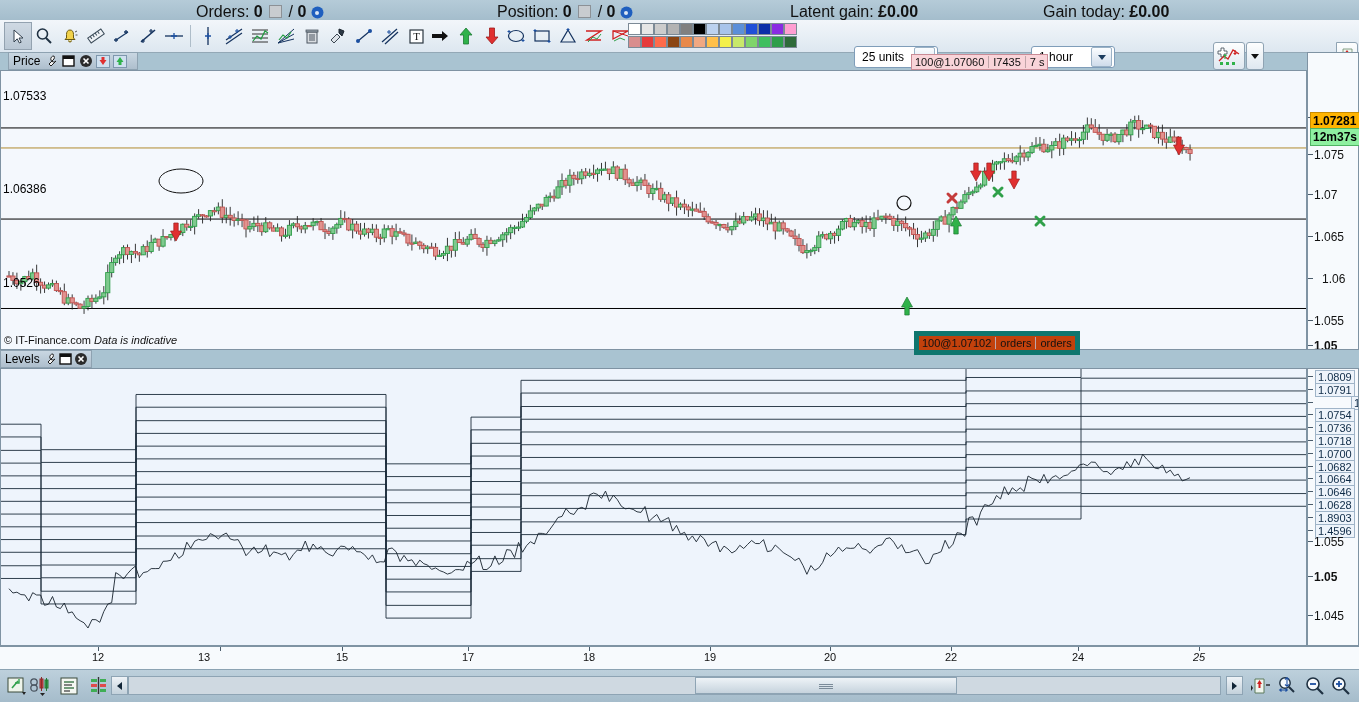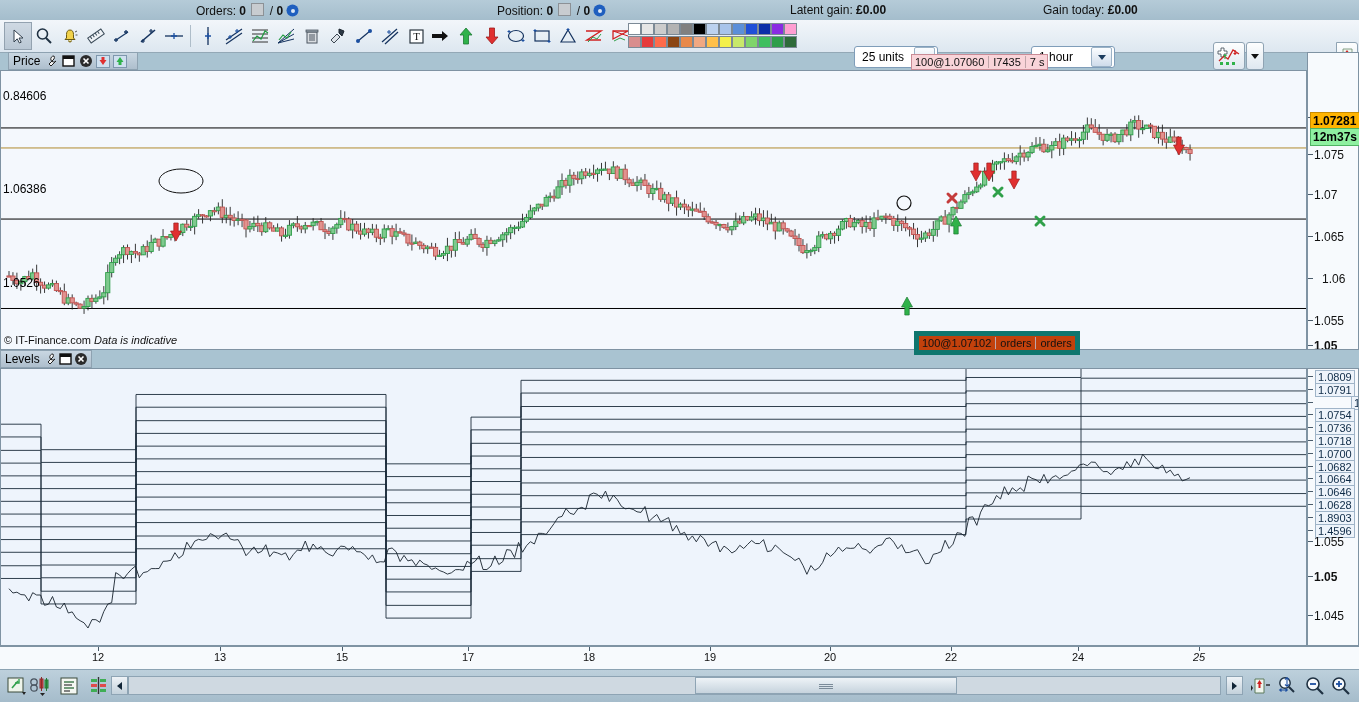--- a/index.html
+++ b/index.html
@@ -10,21 +10,21 @@
     background:#a9c3d1;
   }
   .app{position:relative;width:1359px;height:702px;}
 
   
   .statusbar{
     position:absolute;left:0;top:0;width:1359px;height:20px;
     background:linear-gradient(#b5cbd8,#a4bdcc);
     border-bottom:1px solid #8fa9b8;
   }
-  .stat{position:absolute;top:3px;white-space:nowrap;font-size:12px;color:#111;}
+  .stat{position:absolute;top:3px;white-space:nowrap;font-size:16px;color:#111;}
   .stat b{font-weight:bold;}
   .mini-ico{display:inline-block;width:11px;height:11px;vertical-align:-1px;margin:0 2px;}
   .mini-ico.grid{background:#c8ccd0;border:1px solid #8c9196;}
   .gear{display:inline-block;width:12px;height:12px;vertical-align:-2px;margin-left:1px;position:relative;}
   .gear:before{content:"";position:absolute;left:1px;top:1px;width:9px;height:9px;border-radius:50%;
     background:#1f5fbf;box-shadow:0 0 0 1.5px #1f5fbf;}
   .gear:after{content:"";position:absolute;left:3.5px;top:3.5px;width:4px;height:4px;border-radius:50%;background:#dbe7f5;}
 
   
   .toolbar{
@@ -1011,21 +1011,21 @@
         <path d="M906 226 L911.5 236 L908.2 236 L908.2 244 L903.8 244 L903.8 236 L900.5 236 Z" fill="#2fb24a" stroke="#1d7a33" stroke-width="0.7"></path>
         <path d="M955 145 L960.5 155 L957.2 155 L957.2 163 L952.8 163 L952.8 155 L949.5 155 Z" fill="#2fb24a" stroke="#1d7a33" stroke-width="0.7"></path>
         <path d="M947 123 L955 131 M955 123 L947 131" stroke="#c43b3b" stroke-width="3" stroke-linecap="round"></path>
         <path d="M993 117 L1001 125 M1001 117 L993 125" stroke="#2fa04a" stroke-width="3" stroke-linecap="round"></path>
         <path d="M1035 146 L1043 154 M1043 146 L1035 154" stroke="#2fa04a" stroke-width="3" stroke-linecap="round"></path>
         <ellipse cx="180" cy="110" rx="22" ry="12" fill="none" stroke="#111" stroke-width="1"></ellipse>
         <circle cx="903" cy="132" r="7" fill="none" stroke="#111" stroke-width="1.2"></circle>
       </svg>
   </div>
 
-  <div class="lbl-left" style="left:3px;top:89px;">0.84606</div>
+  <div class="lbl-left" style="left:3px;top:89px;">1.07533</div>
   <div class="lbl-left" style="left:3px;top:182px;">1.06386</div>
   <div class="lbl-left" style="left:3px;top:276px;">1.0526</div>
 
   <div class="otag pink" style="left:911px;top:54px;">
     <span>100@1.07060</span><span class="cell">I7435</span><span class="cell">7</span><span style="margin-left:3px;">s</span>
   </div>
 
   <div class="otag mint" style="left:914px;top:331px;">
     <span>100@1.07102</span><span class="cell">orders</span><span class="cell">orders</span>
   </div>
@@ -1125,21 +1125,21 @@
       <div class="tickmark" style="top: 172px;"></div>
       <div class="tick" style="top: 201px; font-weight: bold;">1.05</div>
       <div class="tickmark" style="top: 207px;"></div>
       <div class="tick" style="top: 240px;">1.045</div>
       <div class="tickmark" style="top: 246px;"></div>
     </div>
 
   <div class="axis" id="date-axis" style="left:0;top:646px;width:1359px;height:24px;border-left:none;border-right:none;">
       <div class="datelbl" style="left: 92px; top: 4px;">12</div>
       <div style="position: absolute; top: 0px; width: 1px; height: 4px; background: rgb(74, 92, 107); left: 98px;"></div>
-      <div class="datelbl" style="left: 214px; top: 4px;">13</div>
+      <div class="datelbl" style="left: 198px; top: 4px;">13</div>
       <div style="position: absolute; top: 0px; width: 1px; height: 4px; background: rgb(74, 92, 107); left: 220px;"></div>
       <div class="datelbl" style="left: 336px; top: 4px;">15</div>
       <div style="position: absolute; top: 0px; width: 1px; height: 4px; background: rgb(74, 92, 107); left: 342px;"></div>
       <div class="datelbl" style="left: 462px; top: 4px;">17</div>
       <div style="position: absolute; top: 0px; width: 1px; height: 4px; background: rgb(74, 92, 107); left: 468px;"></div>
       <div class="datelbl" style="left: 583px; top: 4px;">18</div>
       <div style="position: absolute; top: 0px; width: 1px; height: 4px; background: rgb(74, 92, 107); left: 589px;"></div>
       <div class="datelbl" style="left: 704px; top: 4px;">19</div>
       <div style="position: absolute; top: 0px; width: 1px; height: 4px; background: rgb(74, 92, 107); left: 710px;"></div>
       <div class="datelbl" style="left: 824px; top: 4px;">20</div>

